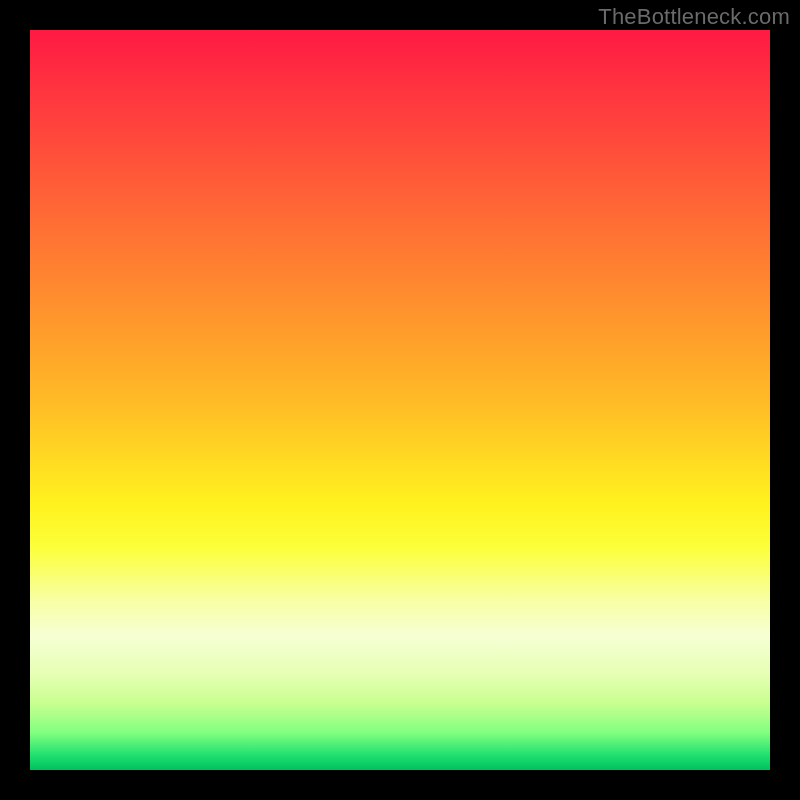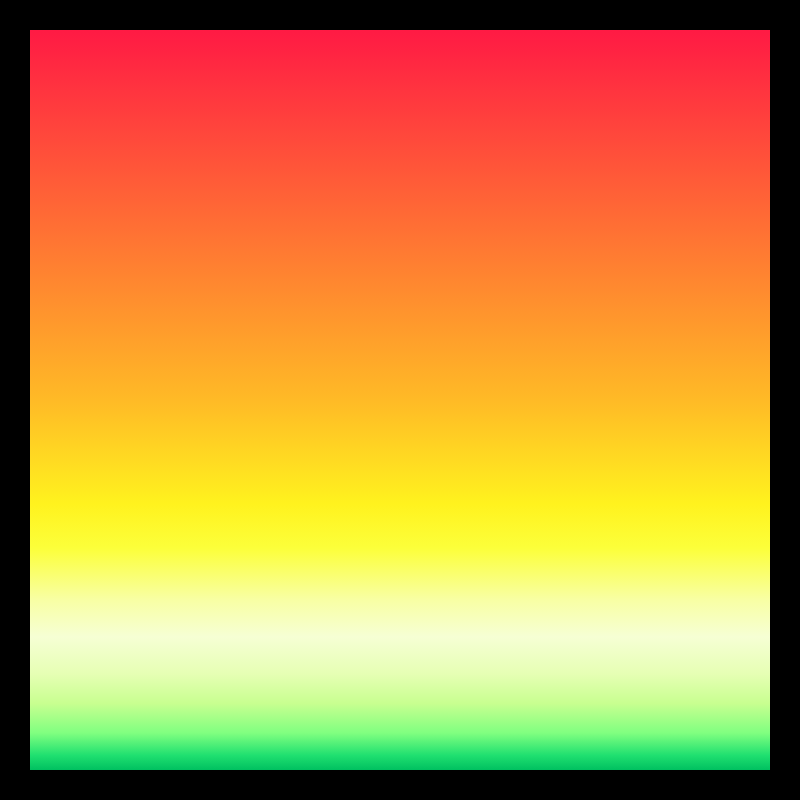--- a/index.html
+++ b/index.html
@@ -61,20 +61,21 @@
     font-size: 22px;
     font-weight: 500;
     letter-spacing: 0.2px;
     user-select: none;
   }
 </style>
 </head>
 <body>
 
 <div class="frame">
+  <div class="watermark">TheBottleneck.com</div>
   <div class="plot">
     <div class="gradient"></div>
     <svg id="chart-svg" width="740" height="740" viewBox="0 0 740 740" preserveAspectRatio="none">
       <path id="curve-path" fill="none" stroke-width="2" stroke="#000000" d="M44.40 0.00 L59.20 59.20 L74.00 118.40 L88.80 177.60 L103.60 236.80 L118.40 288.60 L133.20 340.40 L148.00 392.20 L162.80 436.60 L177.60 481.00 L192.40 525.40 L207.20 569.80 L222.00 606.80 L236.80 651.20 L244.20 673.40 L251.60 695.60 L259.00 710.40 L266.40 725.20 L273.80 732.60 L281.20 732.60 L288.60 732.60 L296.00 725.20 L310.80 703.00 L325.60 673.40 L340.40 643.80 L355.20 614.20 L370.00 584.60 L384.80 555.00 L399.60 525.40 L414.40 503.20 L429.20 473.60 L444.00 451.40 L473.60 407.00 L503.20 362.60 L532.80 325.60 L562.40 296.00 L592.00 266.40 L621.60 236.80 L651.20 214.60 L680.80 192.40 L710.40 170.20 L740.00 155.40"></path>
       <g id="marker-group">
           <circle cx="181.30" cy="492.10" r="8.88" fill="#d46a6a" stroke="#d46a6a"></circle>
           <circle cx="187.22" cy="510.60" r="8.88" fill="#d46a6a" stroke="#d46a6a"></circle>
           <circle cx="192.40" cy="529.10" r="8.88" fill="#d46a6a" stroke="#d46a6a"></circle>
           <circle cx="198.32" cy="547.60" r="8.88" fill="#d46a6a" stroke="#d46a6a"></circle>
           <circle cx="203.50" cy="566.10" r="8.88" fill="#d46a6a" stroke="#d46a6a"></circle>

